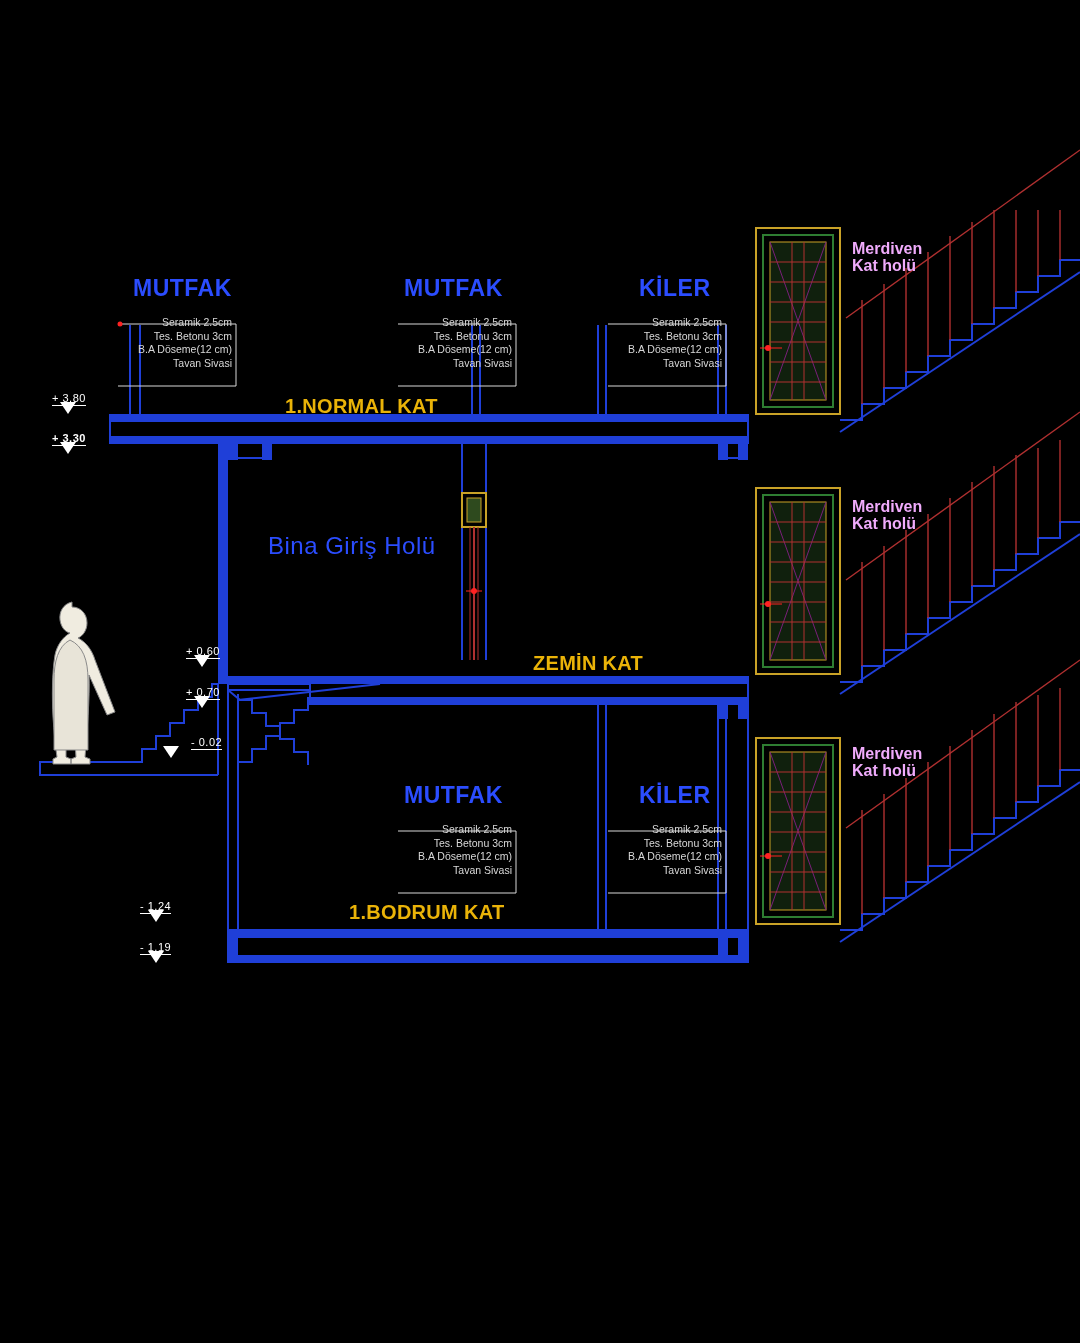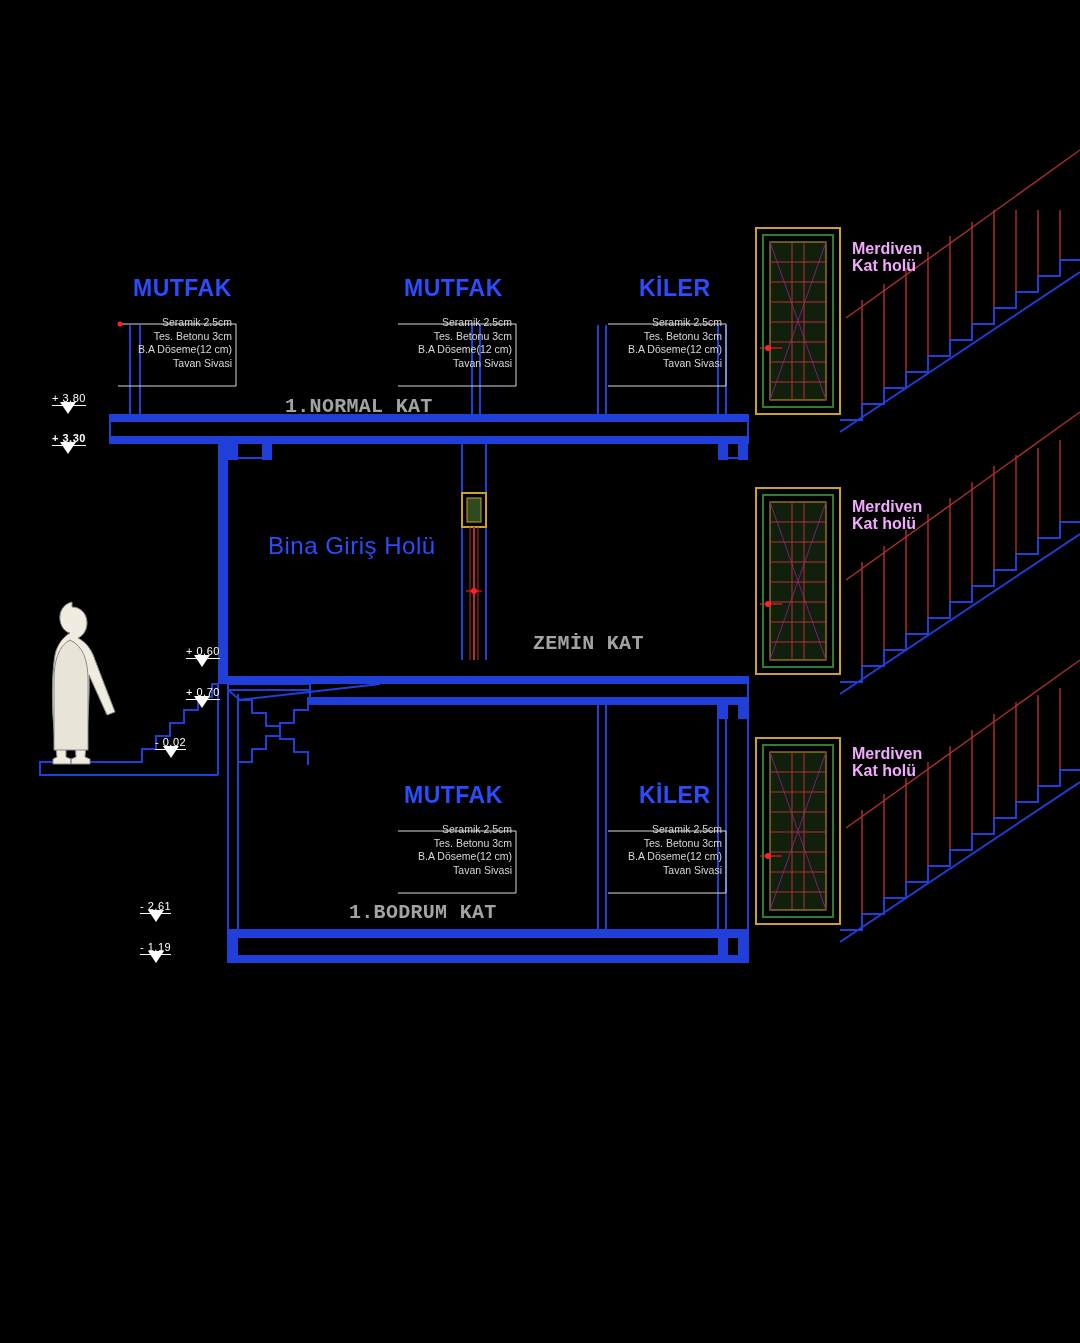--- a/index.html
+++ b/index.html
@@ -1,20 +1,20 @@
 <!DOCTYPE html>
 <html><head>
 <meta charset="utf-8">
 <style>
   html,body{margin:0;padding:0;background:#000;}
   body{width:1080px;height:1343px;overflow:hidden;font-family:"Liberation Sans",sans-serif;}
   #stage{position:relative;width:1080px;height:1343px;background:#000;}
   .lbl{position:absolute;white-space:nowrap;}
   .room-title{color:#2b4dff;font-weight:bold;font-size:23px;letter-spacing:.5px;}
-  .floor-title{color:#a3a3a3;font-weight:bold;font-size:20px;letter-spacing:.3px;font-family:Liberation Mono, monospace;}
+  .floor-title{color:#eab308;font-weight:bold;font-size:20px;letter-spacing:.3px;}
   .hall-title{color:#2b4dff;font-size:24px;letter-spacing:.5px;}
   .stair-lbl{color:#f0abfc;font-weight:bold;font-size:16px;line-height:17px;}
   .spec{color:#d8d8d8;font-size:10.5px;line-height:13.5px;text-align:right;white-space:nowrap;}
   .lev{color:#fff;font-size:11px;letter-spacing:.5px;}
   .lev u{text-decoration:none;border-bottom:1px solid #fff;padding-bottom:1px;margin-top:15px;}
   svg{position:absolute;left:0;top:0;}
 </style>
 </head>
 <body>
 
@@ -260,21 +260,21 @@
     </g>
   </svg>
 
   <div class="lbl room-title" style="left:133px;top:275px;">MUTFAK</div>
   <div class="lbl room-title" style="left:404px;top:275px;">MUTFAK</div>
   <div class="lbl room-title" style="left:639px;top:275px;">KİLER</div>
   <div class="lbl room-title" style="left:404px;top:782px;">MUTFAK</div>
   <div class="lbl room-title" style="left:639px;top:782px;">KİLER</div>
 
   <div class="lbl floor-title" style="left:285px;top:395px;">1.NORMAL KAT</div>
-  <div class="lbl floor-title" style="left:533px;top:632px;">ZEMİN KAT</div>
+  <div class="lbl floor-title" style="left:533px;top:652px;">ZEMİN KAT</div>
   <div class="lbl floor-title" style="left:305px;top:901px;margin-left:44px;">1.BODRUM KAT</div>
 
   <div class="lbl hall-title" style="left:268px;top:532px;">Bina  Giriş Holü</div>
 
   <div class="lbl stair-lbl" style="left:852px;top:240px;">
     <div>Merdiven</div>
     <div>Kat holü</div>
   </div>
   <div class="lbl stair-lbl" style="left:852px;top:498px;">
     <div>Merdiven</div>
@@ -313,17 +313,17 @@
     <div>Seramik  2.5cm</div>
     <div>Tes.  Betonu  3cm</div>
     <div>B.A  Döseme(12  cm)</div>
     <div>Tavan  Sivasi</div>
   </div>
 
   <div class="lbl lev" style="left:52px;top:392px;"><u>+ 3.80</u></div>
   <div class="lbl lev" style="left:52px;top:432px;font-weight:bold;"><u>+ 3.30</u></div>
   <div class="lbl lev" style="left:186px;top:645px;"><u>+ 0.60</u></div>
   <div class="lbl lev" style="left:186px;top:686px;"><u>+ 0.70</u></div>
-  <div class="lbl lev" style="left:155px;top:736px;"><u>- 0.02</u></div>
-  <div class="lbl lev" style="left:140px;top:900px;"><u>- 2.61</u></div>
+  <div class="lbl lev" style="left:155px;top:736px;padding-left:36px;"><u>- 0.02</u></div>
+  <div class="lbl lev" style="left:140px;top:900px;"><u>- 1.24</u></div>
   <div class="lbl lev" style="left:140px;top:941px;"><u>- 1.19</u></div>
 
 </div>
 
 </body></html>

